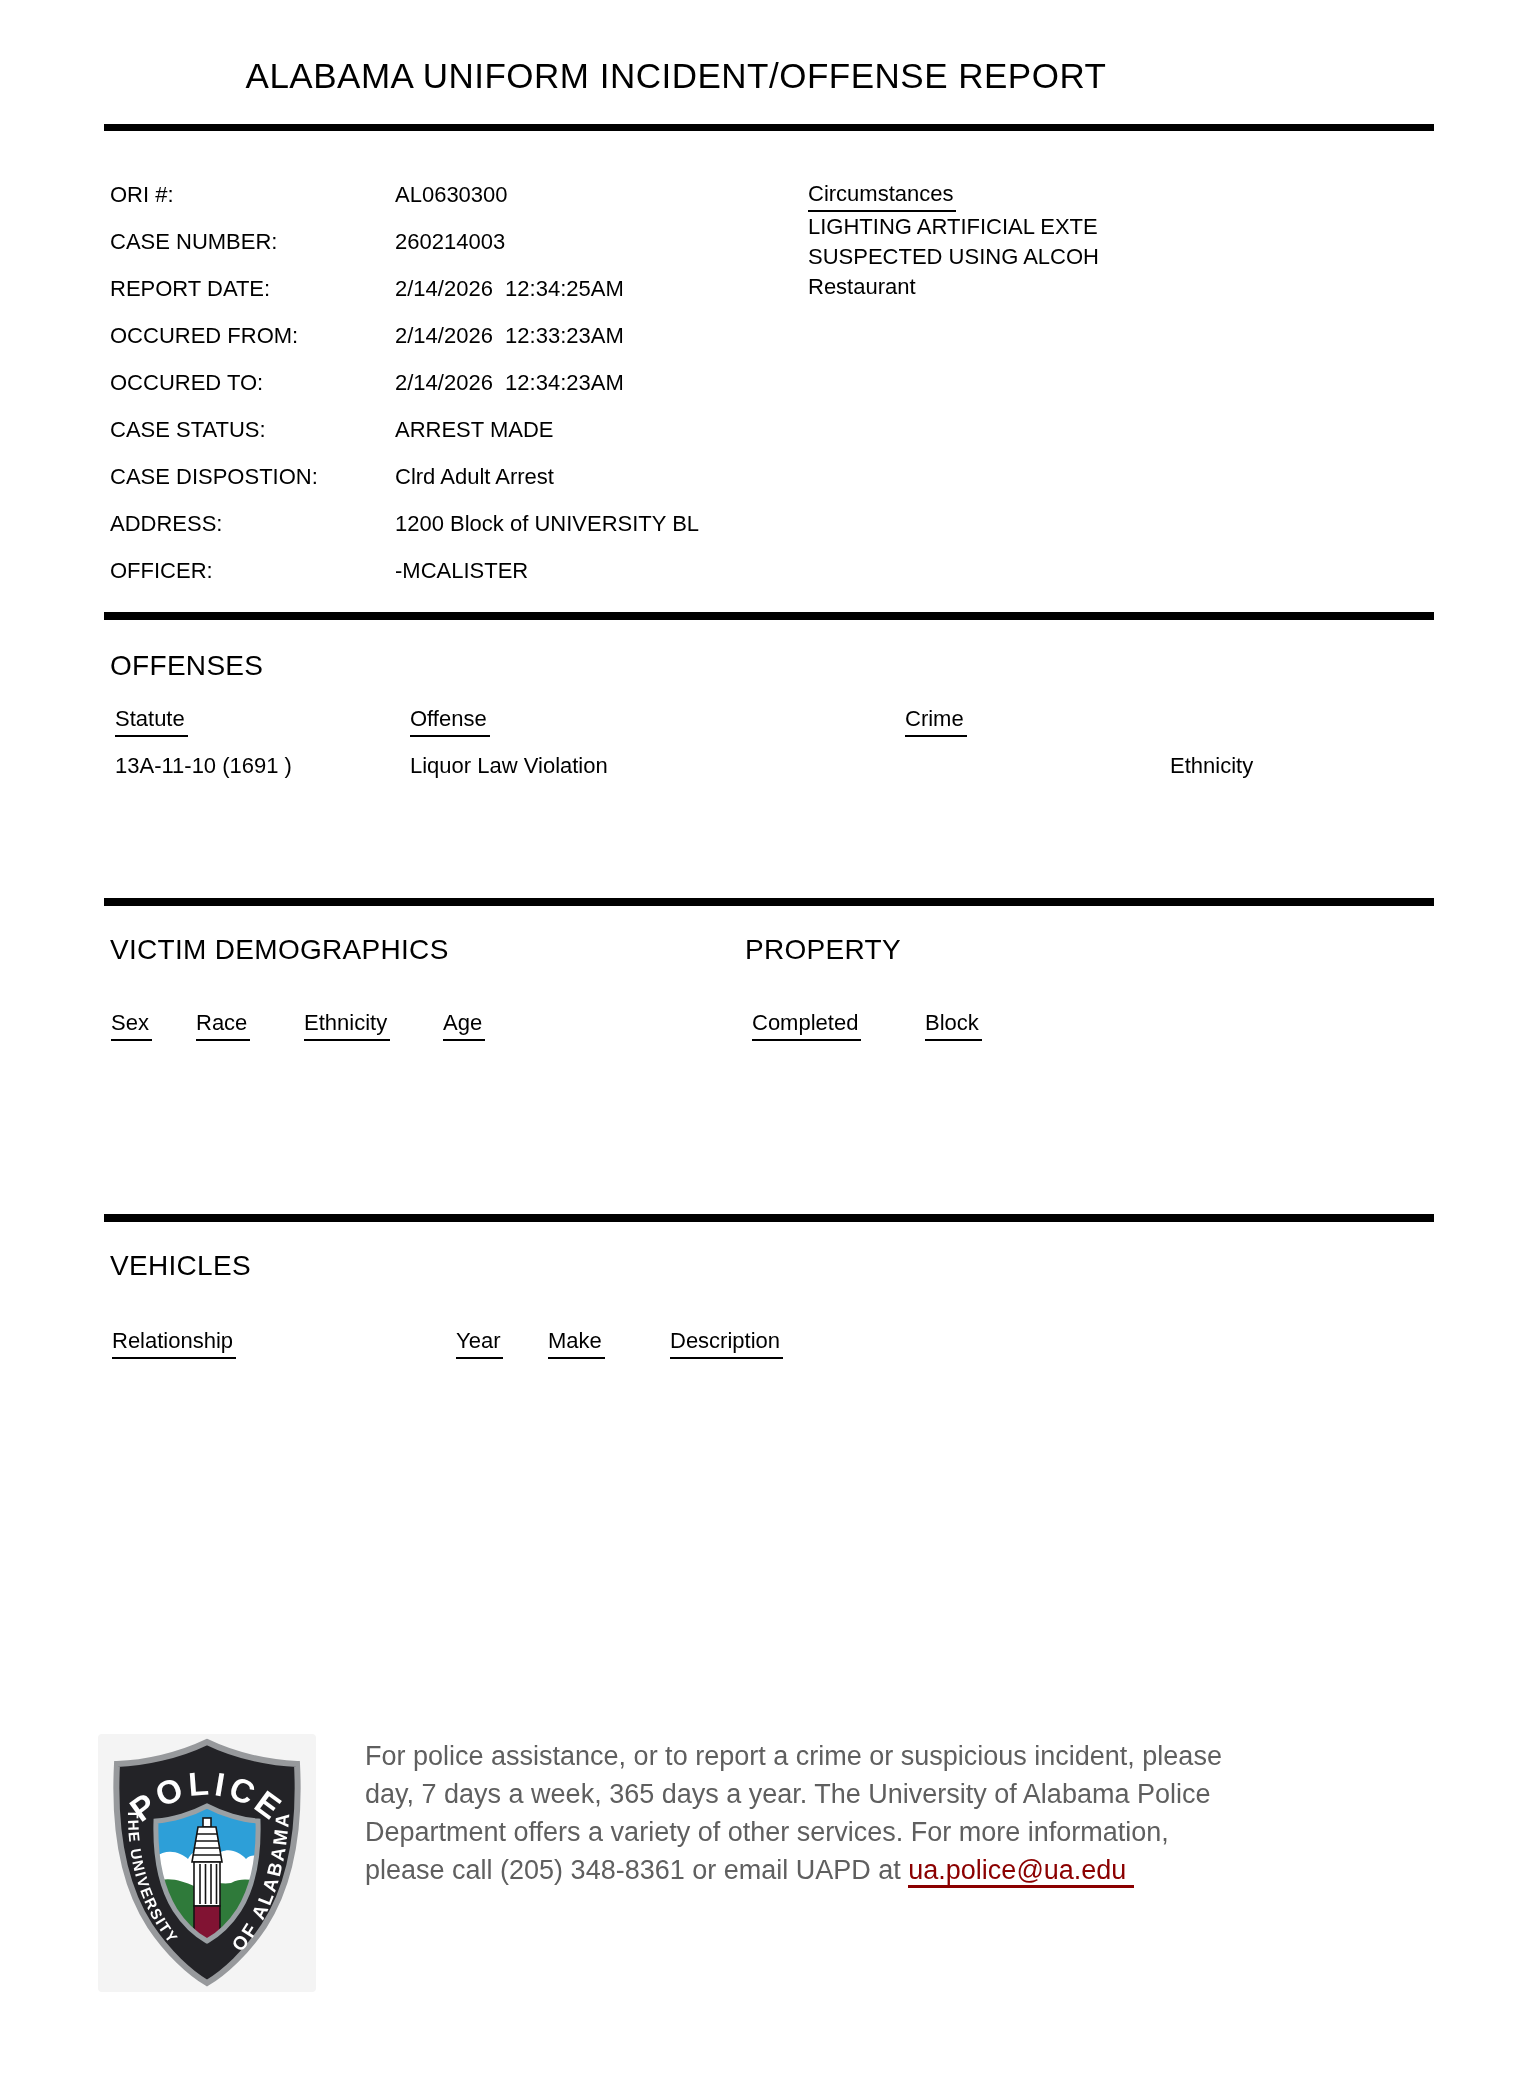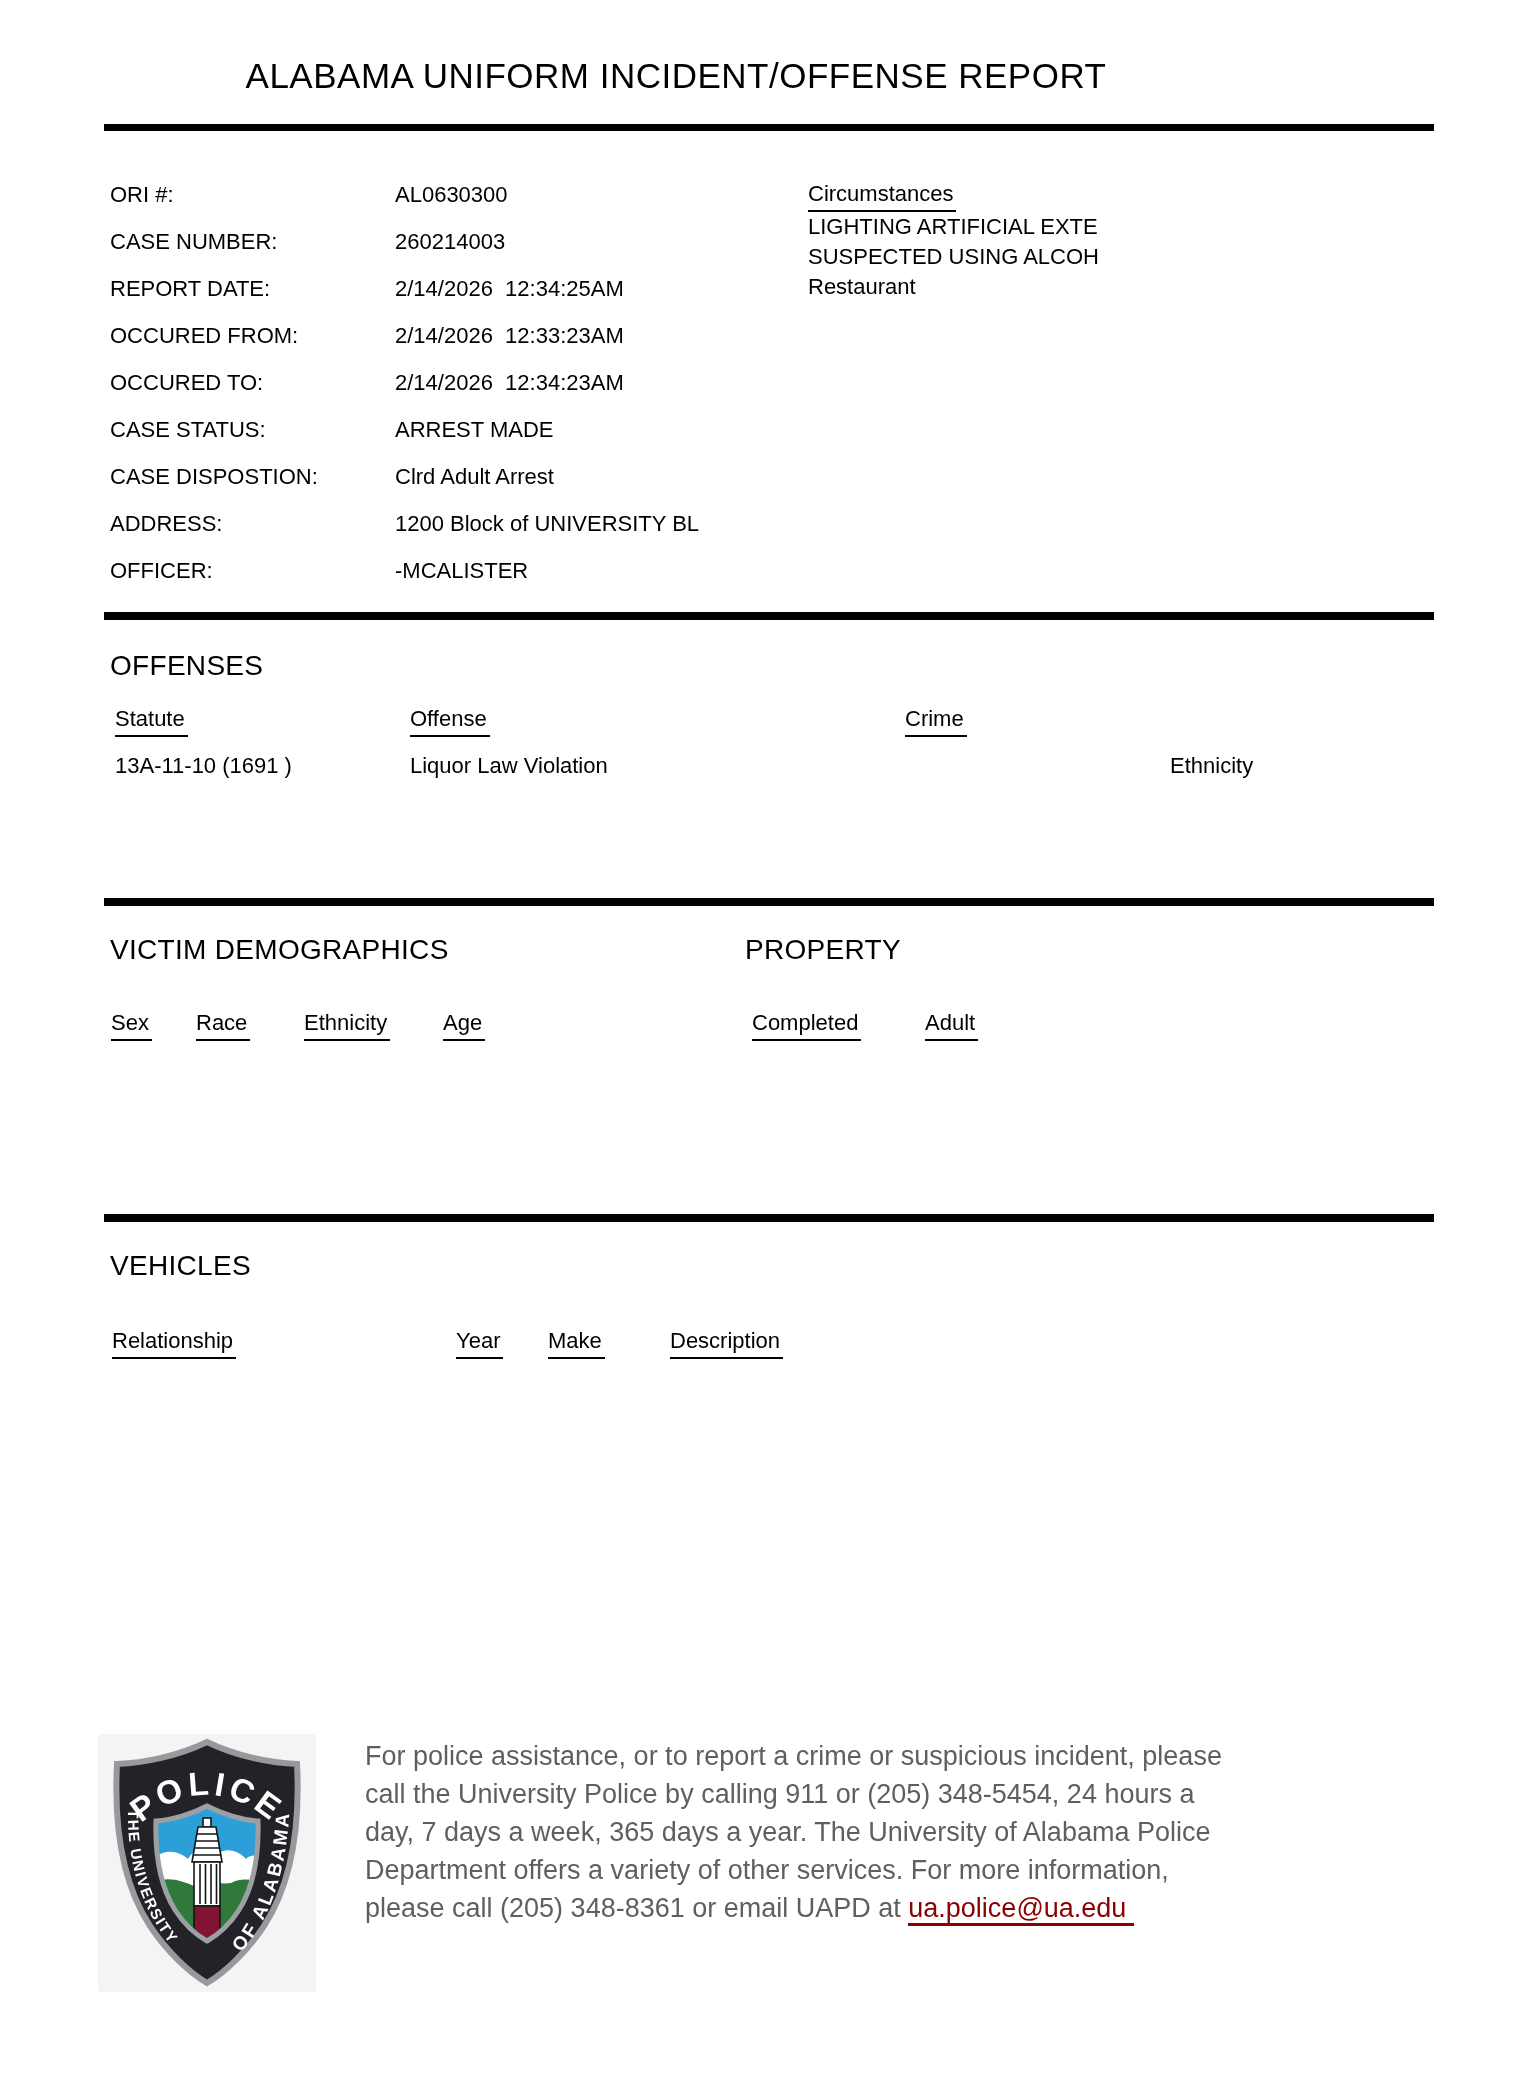--- a/index.html
+++ b/index.html
@@ -109,21 +109,21 @@
   <div>
     <h2 class="section-h" style="left:110px;top:934px">VICTIM DEMOGRAPHICS</h2>
     <span class="col-head" style="left:111px;top:1010px">Sex</span>
     <span class="col-head" style="left:196px;top:1010px">Race</span>
     <span class="col-head" style="left:304px;top:1010px">Ethnicity</span>
     <span class="col-head" style="left:443px;top:1010px">Age</span>
   </div>
   <div>
     <h2 class="section-h" style="left:745px;top:934px">PROPERTY</h2>
     <span class="col-head" style="left:752px;top:1010px">Completed</span>
-    <span class="col-head" style="left:925px;top:1010px">Adult</span>
+    <span class="col-head" style="left:925px;top:1010px">Block</span>
   </div>
 
   <div class="rule" style="top:1214px;height:8px"></div>
   <div>
     <h2 class="section-h" style="left:110px;top:1250px">VEHICLES</h2>
     <span class="col-head" style="left:112px;top:1328px">Relationship</span>
     <span class="col-head" style="left:456px;top:1328px">Year</span>
     <span class="col-head" style="left:548px;top:1328px">Make</span>
     <span class="col-head" style="left:670px;top:1328px">Description</span>
   </div>
@@ -171,19 +171,18 @@
         <textPath href="#arcLeft" startOffset="50%" text-anchor="middle">THE UNIVERSITY</textPath>
       </text>
       <text fill="#ffffff" font-family="Liberation Sans, DejaVu Sans, sans-serif" font-weight="bold" font-size="19" letter-spacing="2.5">
         <textPath href="#arcRight" startOffset="50%" text-anchor="middle">OF ALABAMA</textPath>
       </text>
     </svg>
   </div>
 
   <div class="footer-text">
     <div class="f-line">For police assistance, or to report a crime or suspicious incident, please</div>
-    <div class="f-line">call the University Police by calling 911 or (205) 348-5454, 24 hours a</div>
     <div class="f-line">day, 7 days a week, 365 days a year. The University of Alabama Police</div>
     <div class="f-line">Department offers a variety of other services. For more information,</div>
     <div class="f-line"><span>please call (205) 348-8361 or email UAPD at </span><a class="f-link">ua.police@ua.edu </a></div>
   </div>
 
 </div>
 
 </body></html>

